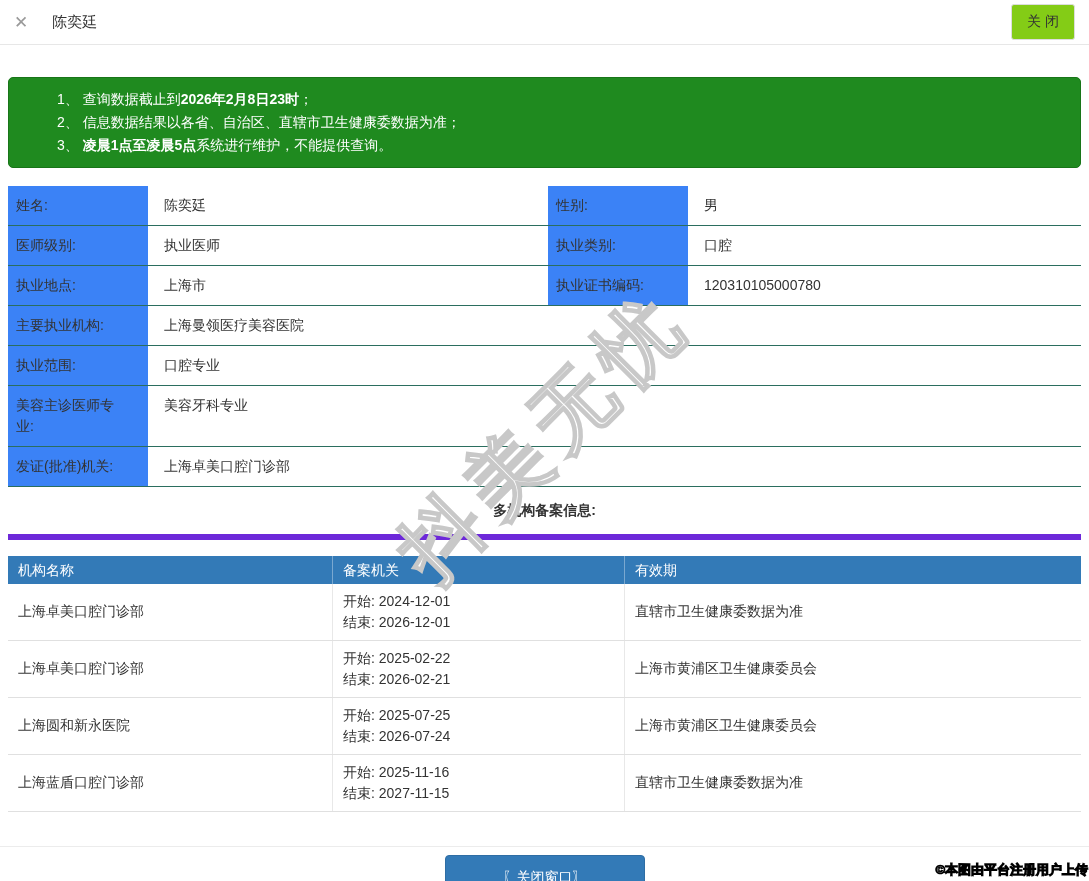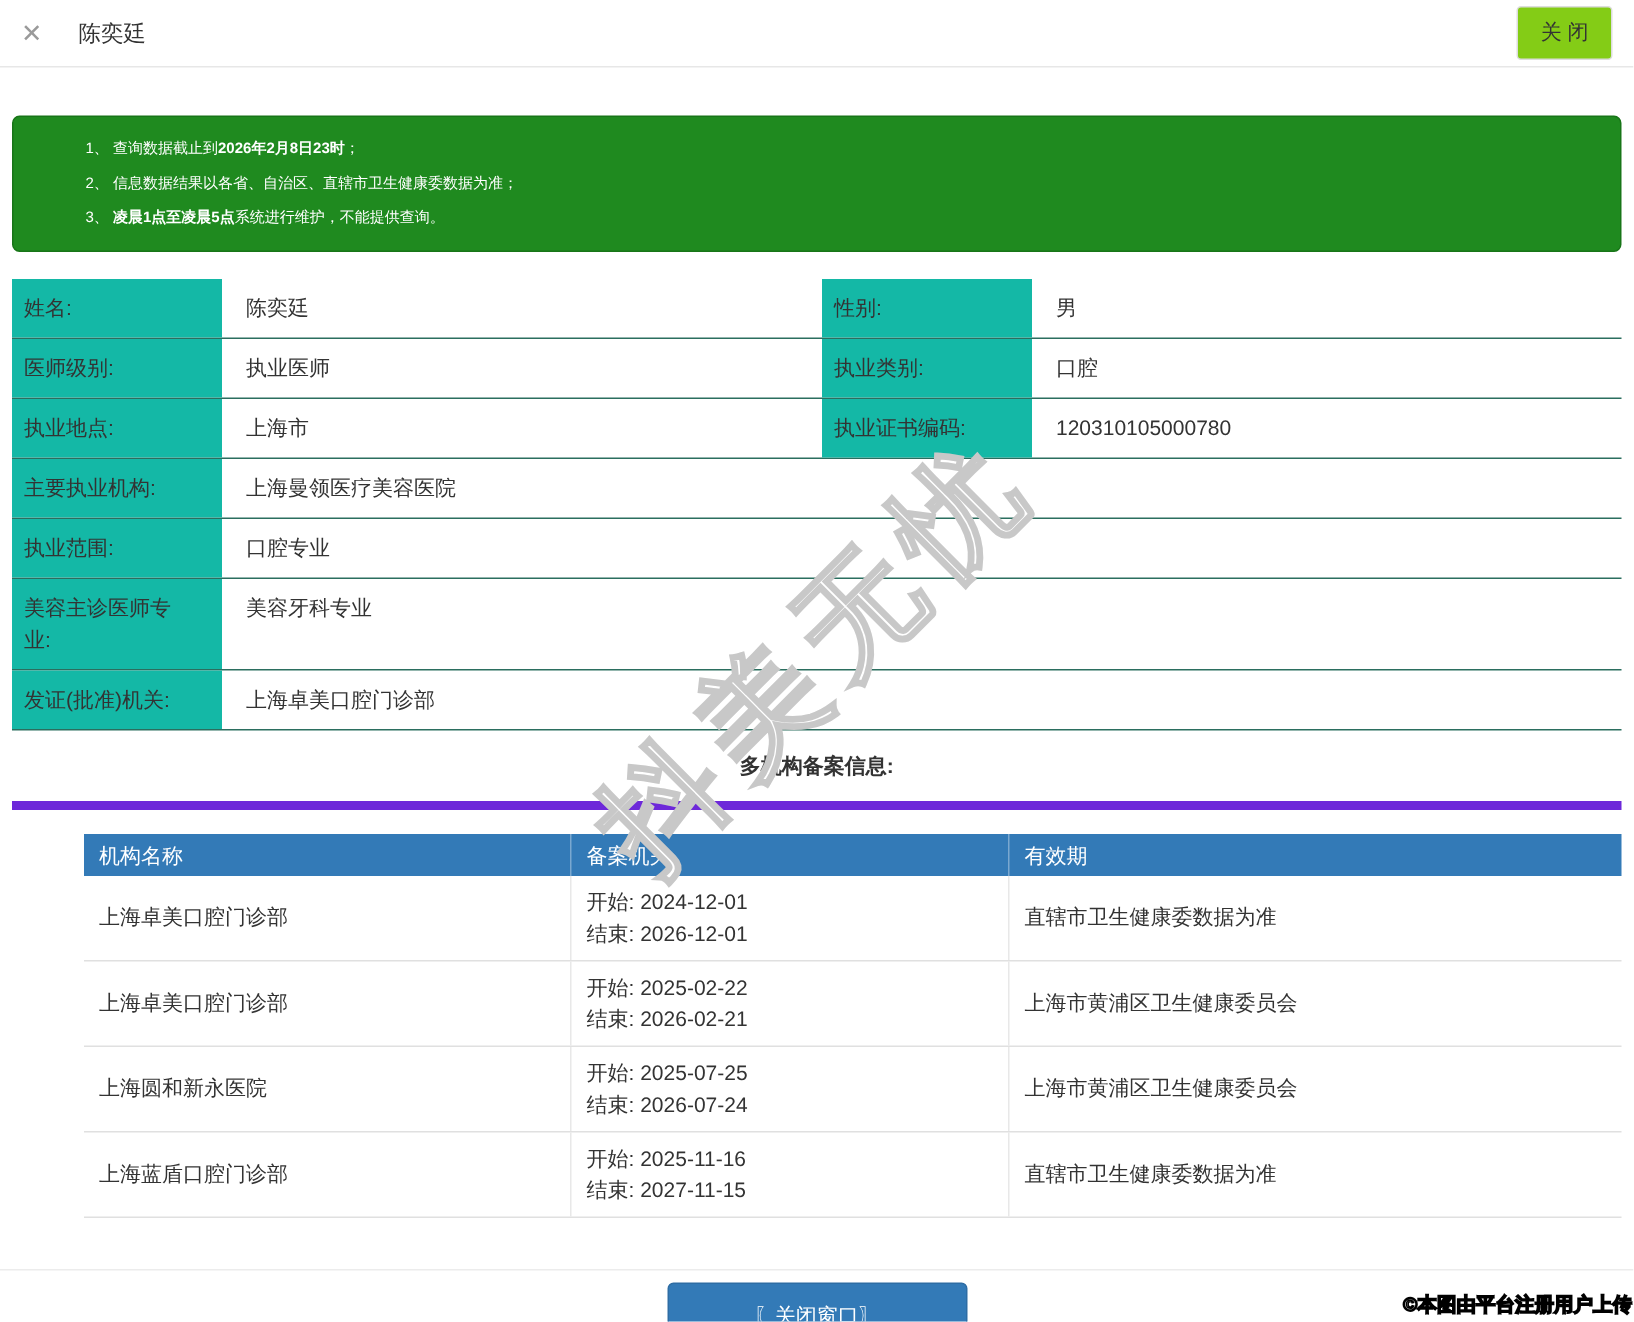--- a/index.html
+++ b/index.html
@@ -15,34 +15,34 @@
               border-bottom:1px solid #e7e7e7; }
   .x-icon { color:#9a9a9a; font-size:17px; line-height:1; cursor:pointer; }
   .win-title { margin-left:24px; font-size:15px; color:#333; }
   .tb-spacer { flex:1; }
   .btn-close-top { border:1px solid #ddd; background:#84cc16; color:#333;
                    padding:8px 15px; font-size:14px; border-radius:3px; cursor:pointer; }
   
   .content { margin:0 8px; }
   .notice { margin-top:32px; background:#1f8a1f; border:1px solid #187518;
             border-radius:5px; color:#fff; padding:10px 16px 10px 48px;
-            line-height:23px; font-size:10px; }
+            line-height:23px; font-size:14px; }
   .notice b { font-weight:bold; }
   
   .info-table { margin-top:18px; }
   .irow { display:grid; grid-template-columns:140px 400px 140px 1fr;
           border-bottom:1px solid #2b6e5f; }
   .irow.full { grid-template-columns:140px 1fr; }
-  .ilabel { background:#14b8a6; padding:9px 24px 9px 8px; line-height:21px; }
+  .ilabel { background:#3b82f6; padding:9px 24px 9px 8px; line-height:21px; }
   .ival { padding:9px 16px; line-height:21px; }
   .section-heading { text-align:center; font-weight:bold; padding:15px 0 14px;
                      border-bottom:6px solid #6d28d9; font-size:14px; }
   
   .records { margin-top:16px; }
-  .rhead, .rrow { display:grid; grid-template-columns:325px 292px 1fr;margin-left:48px; }
+  .rhead, .rrow { display:grid; grid-template-columns:325px 292px 1fr; }
   .rhead { background:#337ab7; color:#fff; }
   .rhead > div { padding:5px 10px; line-height:18px;
                  border-right:1px solid rgba(255,255,255,.35); }
   .rhead > div:last-child { border-right:none; }
   .rrow { border-bottom:1px solid #e0e0e0; }
   .rrow > div { padding:7px 10px; border-right:1px solid #e8e8e8;
                 display:flex; flex-direction:column; justify-content:center; }
   .rrow > div:last-child { border-right:none; }
   .vline { line-height:21px; }
   

